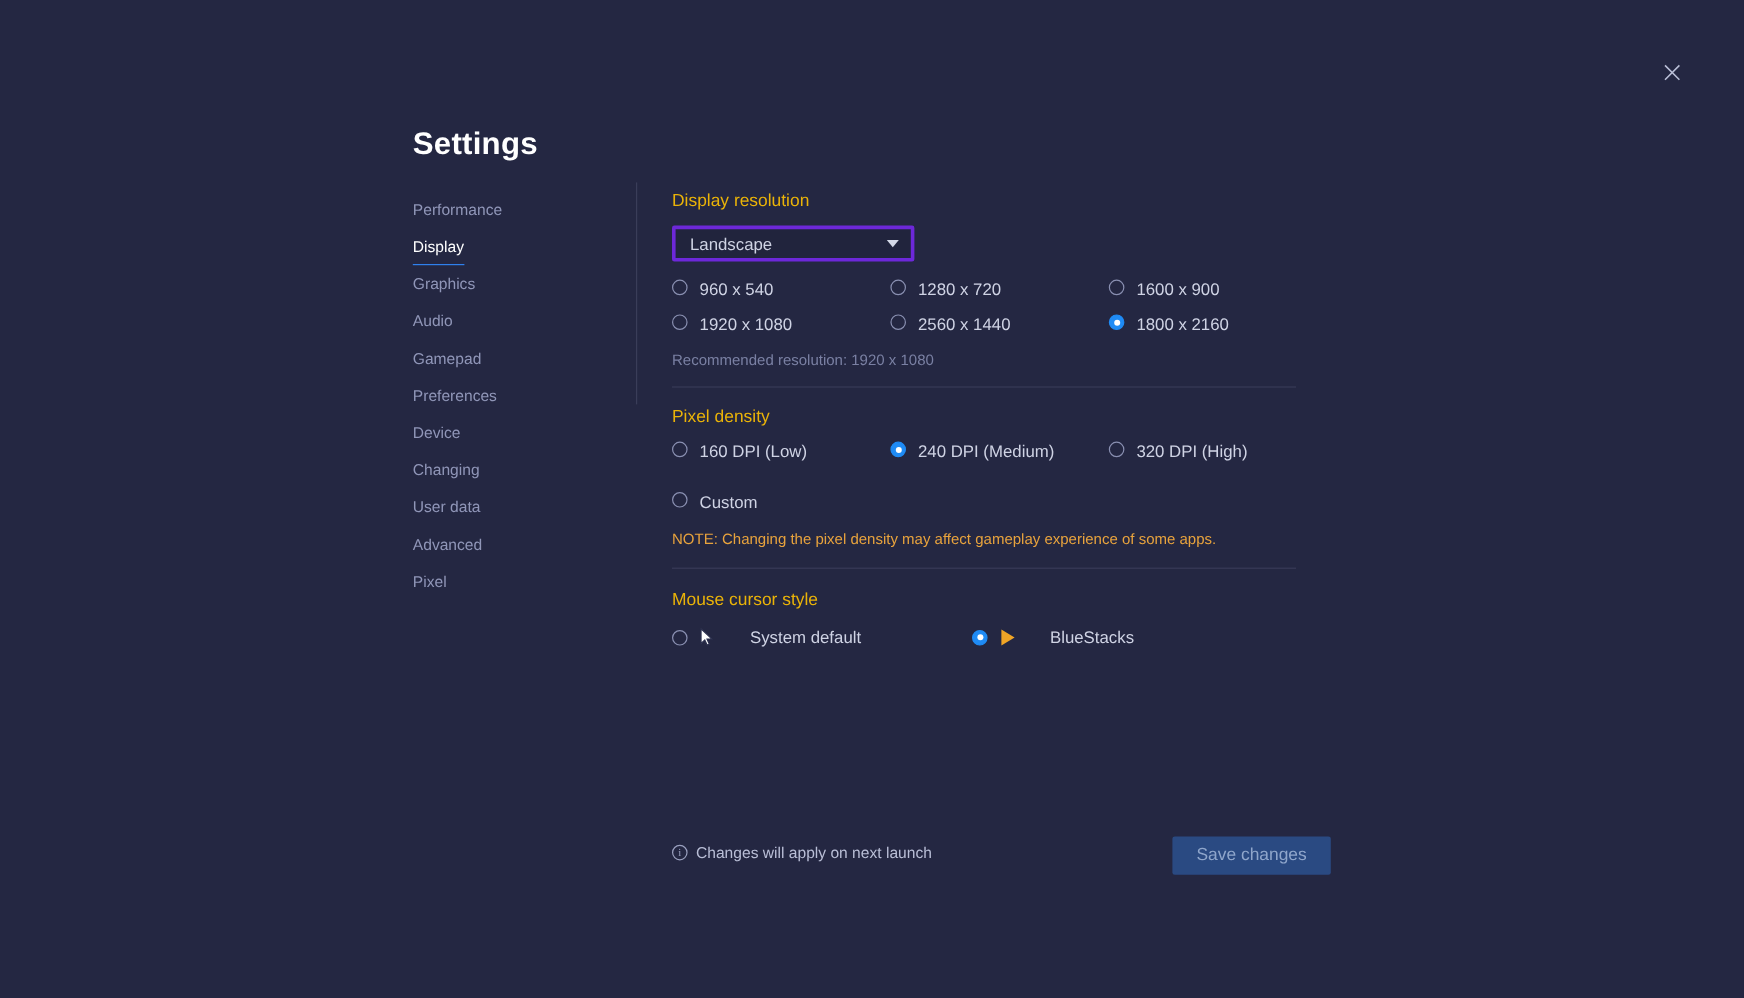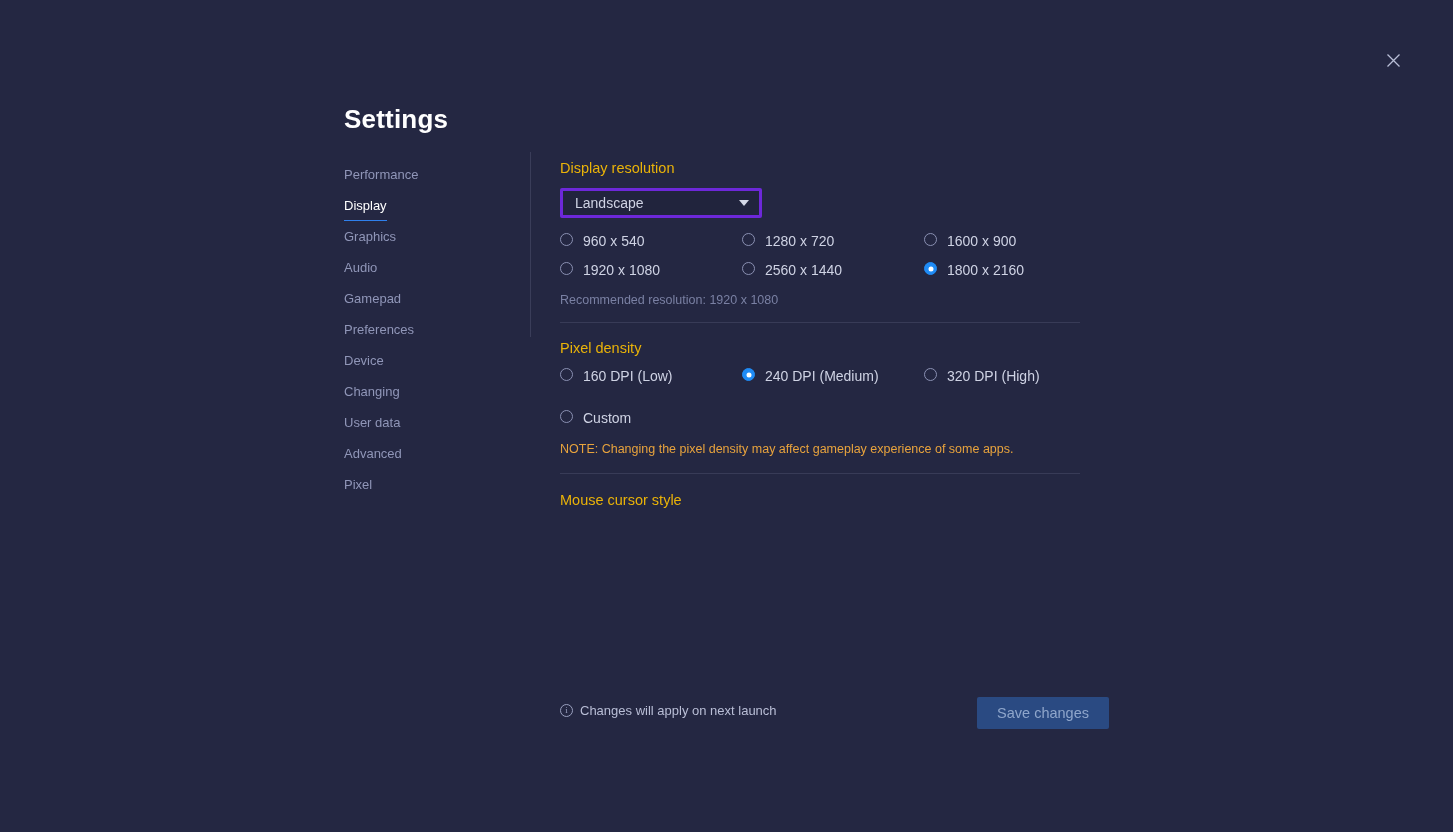--- a/index.html
+++ b/index.html
@@ -363,21 +363,39 @@
 
       <div class="note">NOTE: Changing the pixel density may affect gameplay experience of some apps.</div>
     </section>
 
     <div class="h-divider"></div>
 
     <section class="block-cursor">
       <div class="section-title">Mouse cursor style</div>
 
       <div class="cursor-row">
-
+        <label class="cursor-opt">
+          <span class="radio"></span>
+          <span class="cursor-glyph">
+            <svg width="13" height="17" viewBox="0 0 13 17">
+              <path d="M1.2 1 L1.2 13.2 L4.3 10.3 L6.3 14.6 L8.1 13.8 L6.2 9.6 L10.3 9.6 Z" fill="#ffffff" stroke="#2b2f4d" stroke-width="1"></path>
+            </svg>
+          </span>
+          <span class="radio-label">System default</span>
+        </label>
+
+        <label class="cursor-opt">
+          <span class="radio checked"></span>
+          <span class="cursor-glyph">
+            <svg width="14" height="17" viewBox="0 0 14 17">
+              <path d="M1.5 1.5 L1.5 15 L12.5 8.2 Z" fill="#f0a526"></path>
+            </svg>
+          </span>
+          <span class="radio-label">BlueStacks</span>
+        </label>
       </div>
     </section>
 
   </div>
 
   <div class="footer-note">
     <span class="info-icon">i</span>
     <span class="txt">Changes will apply on next launch</span>
   </div>
 

